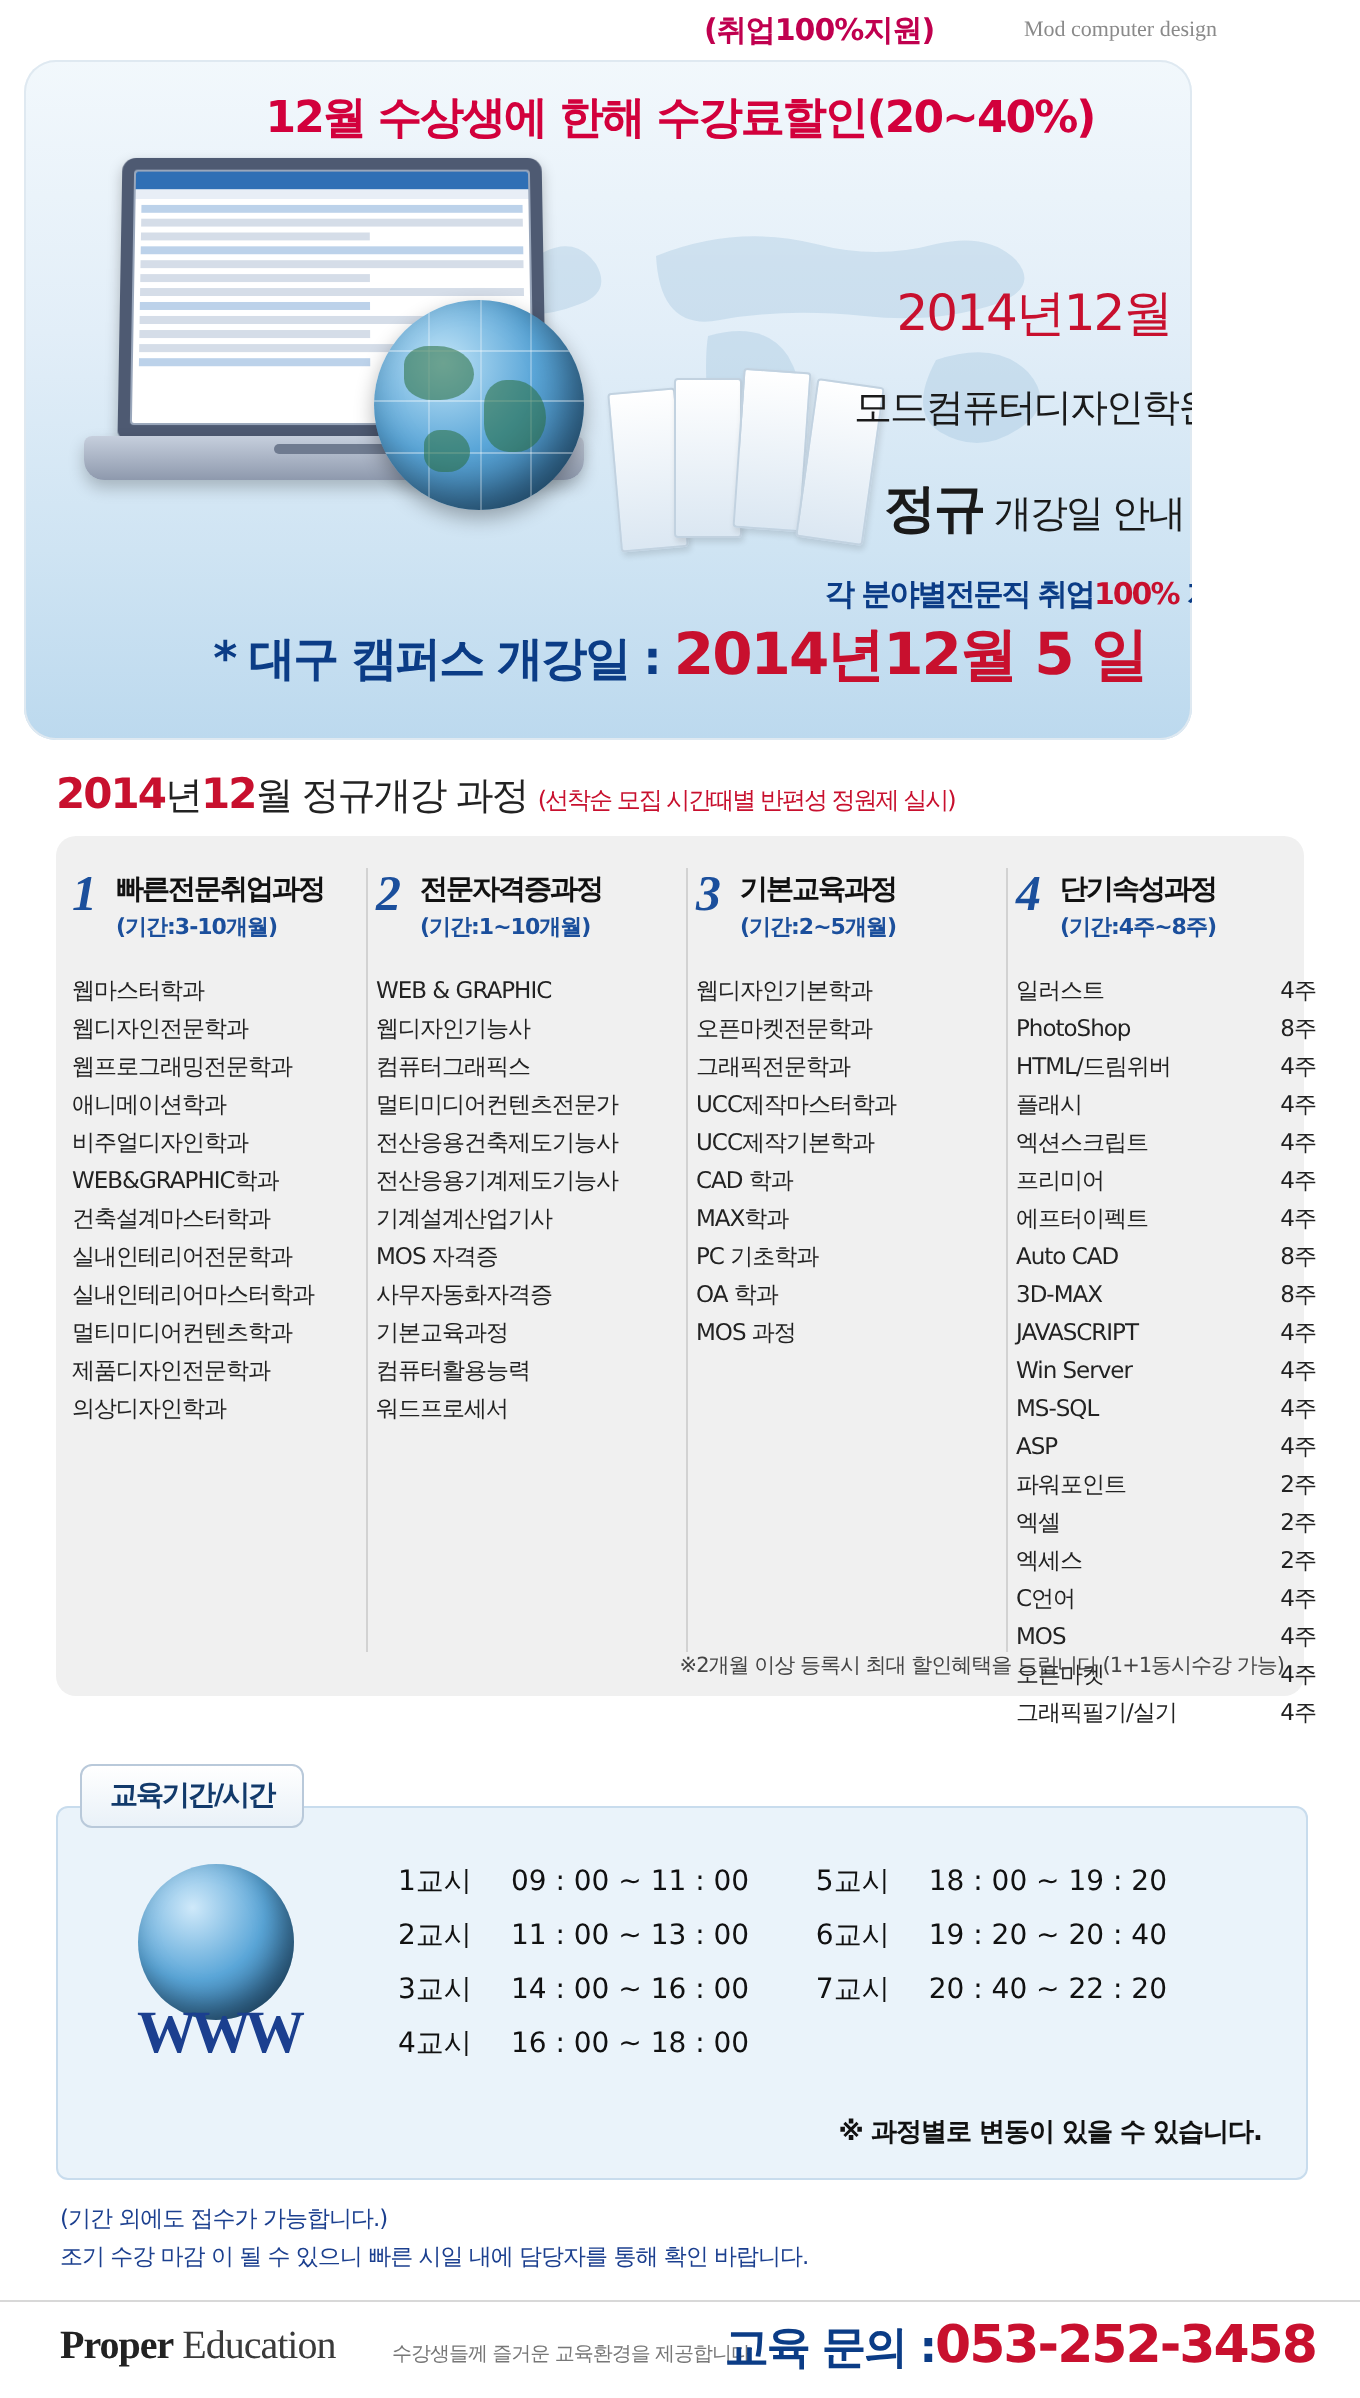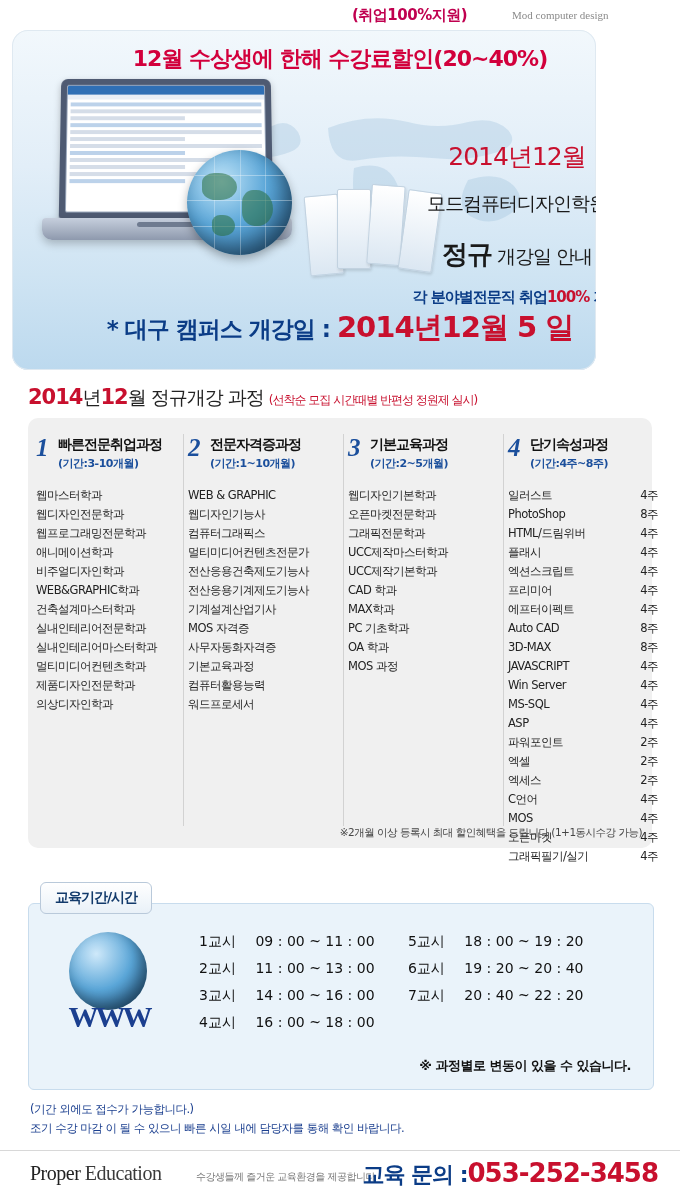--- a/index.html
+++ b/index.html
@@ -201,21 +201,21 @@
     position:absolute;left:30px;top:1100px;font-size:11.5px;color:#1b3f8f;letter-spacing:-0.5px;line-height:19px;
   }
   .footer-bar{
     position:absolute;left:0;top:1150px;width:680px;height:49px;
     border-top:1px solid #d8d8d8;background:#fff;
   }
   .brand{
     position:absolute;left:30px;top:1162px;font-size:20px;
     font-family:"Liberation Serif",serif;color:#3a3a3a;letter-spacing:-0.5px;
   }
-  .brand b{font-weight:normal;color:#222;}
+  .brand b{font-weight:bold;color:#222;}
   .brand-sub{
     position:absolute;left:196px;top:1170px;font-size:10px;color:#777;letter-spacing:-0.5px;
   }
   .tel{
     position:absolute;right:22px;top:1158px;font-size:22px;font-weight:bold;color:#0b3c86;letter-spacing:-1px;
   }
   .tel .num{color:#c8102e;font-size:26px;}
 </style>
 </head>
 <body>

